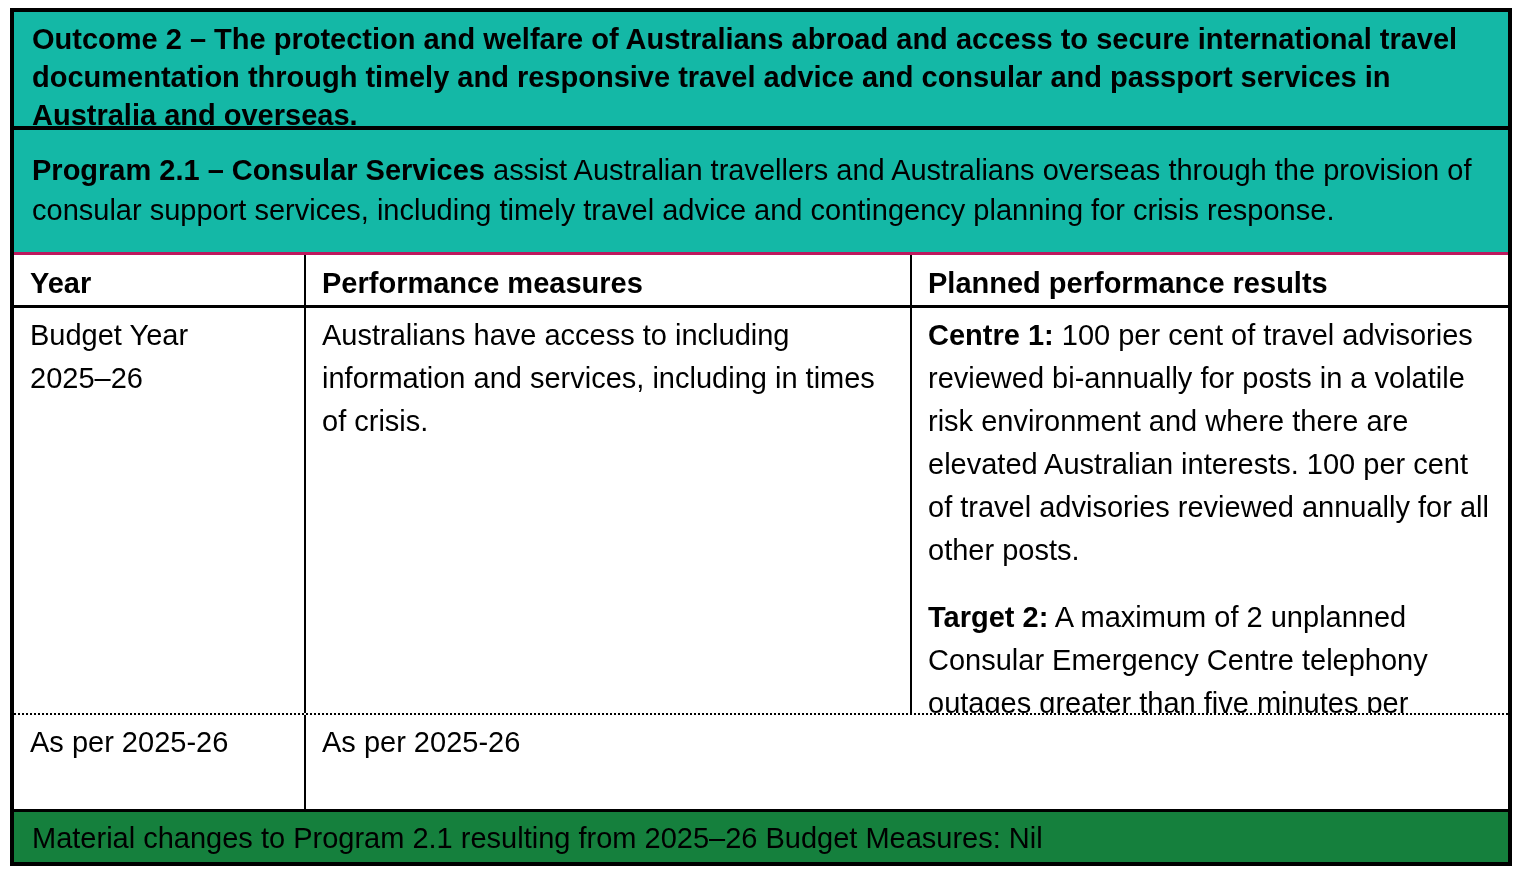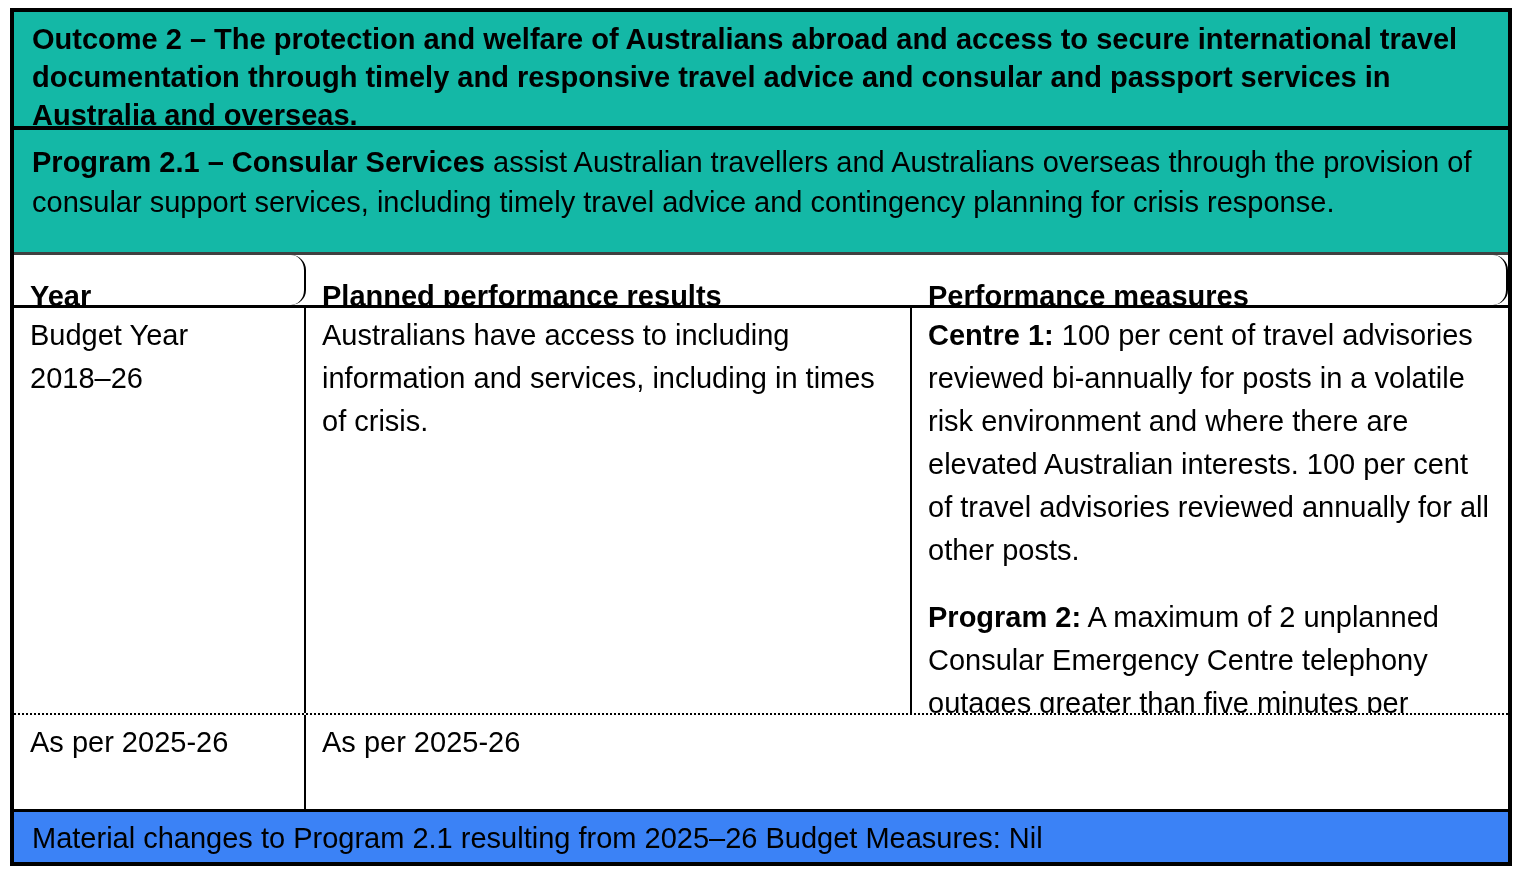--- a/index.html
+++ b/index.html
@@ -30,23 +30,23 @@
     font-size: 29px;
   }
   .outcome {
     height: 118px;
     border-bottom: 4px solid #000000;
     font-weight: bold;
     line-height: 38px;
   }
   .program {
     height: 125px;
-    border-bottom: 3px solid #404040;
+    border-bottom: 3px solid #be185d;
     line-height: 40px;
-    padding-top: 12px;
+    padding-top: 20px;
   }
   .program strong { font-weight: bold; }
   .grid {
     display: grid;
     grid-template-columns: 292px 606px 1fr;
     box-sizing: border-box;
   }
   .header-row {
     height: 53px;
     border-bottom: 3px solid #000000;
@@ -62,57 +62,56 @@
   .cell {
     box-sizing: border-box;
     padding: 6px 16px 0 16px;
     font-size: 29px;
     line-height: 43px;
     overflow: hidden;
   }
   .c1, .c2 { border-right: 2px solid #000000; }
   .th {
     font-weight: bold;
-    padding-top: 20px;
-    border-radius: 15px;
+    padding-top: 7px;
   }
   .pre { white-space: pre-line; }
   .target { margin: 0 0 24px 0; }
   .target strong { font-weight: bold; }
   .footer-note {
     box-sizing: border-box;
     height: 50px;
     padding: 7px 18px 0 18px;
     font-size: 29px;
     line-height: 38px;
-    background: #3b82f6;
+    background: #15803d;
   }
 </style>
 </head>
 <body>
 
 <div class="doc">
 
   <div class="section outcome">Outcome 2 – The protection and welfare of Australians abroad and access to secure international travel documentation through timely and responsive travel advice and consular and passport services in Australia and overseas.</div>
 
   <div class="section program"><strong>Program 2.1 – Consular Services</strong><span> assist Australian travellers and Australians overseas through the provision of consular support services, including timely travel advice and contingency planning for crisis response.</span></div>
 
   <div class="grid header-row">
     <div class="cell c1 th">Year</div>
+    <div class="cell c2 th">Performance measures</div>
     <div class="cell c3 th">Planned performance results</div>
-    <div class="cell c2 th">Performance measures</div>
   </div>
 
   <div class="grid row1">
     <div class="cell c1 pre">Budget Year
-2018–26</div>
+2025–26</div>
     <div class="cell c2">Australians have access to including information and services, including in times of crisis.</div>
     <div class="cell c3">
       <p class="target"><strong>Centre 1:</strong><span> 100 per cent of travel advisories reviewed bi-annually for posts in a volatile risk environment and where there are elevated Australian interests. 100 per cent of travel advisories reviewed annually for all other posts.</span></p>
-      <p class="target"><strong>Program 2:</strong><span> A maximum of 2 unplanned Consular Emergency Centre telephony outages greater than five minutes per financial year.</span></p>
+      <p class="target"><strong>Target 2:</strong><span> A maximum of 2 unplanned Consular Emergency Centre telephony outages greater than five minutes per financial year.</span></p>
     </div>
   </div>
 
   <div class="grid row2">
     <div class="cell c2">As per 2025-26</div>
     <div class="cell c3">As per 2025-26</div>
   </div>
 
   <div class="footer-note">Material changes to Program 2.1 resulting from 2025–26 Budget Measures: Nil</div>
 

